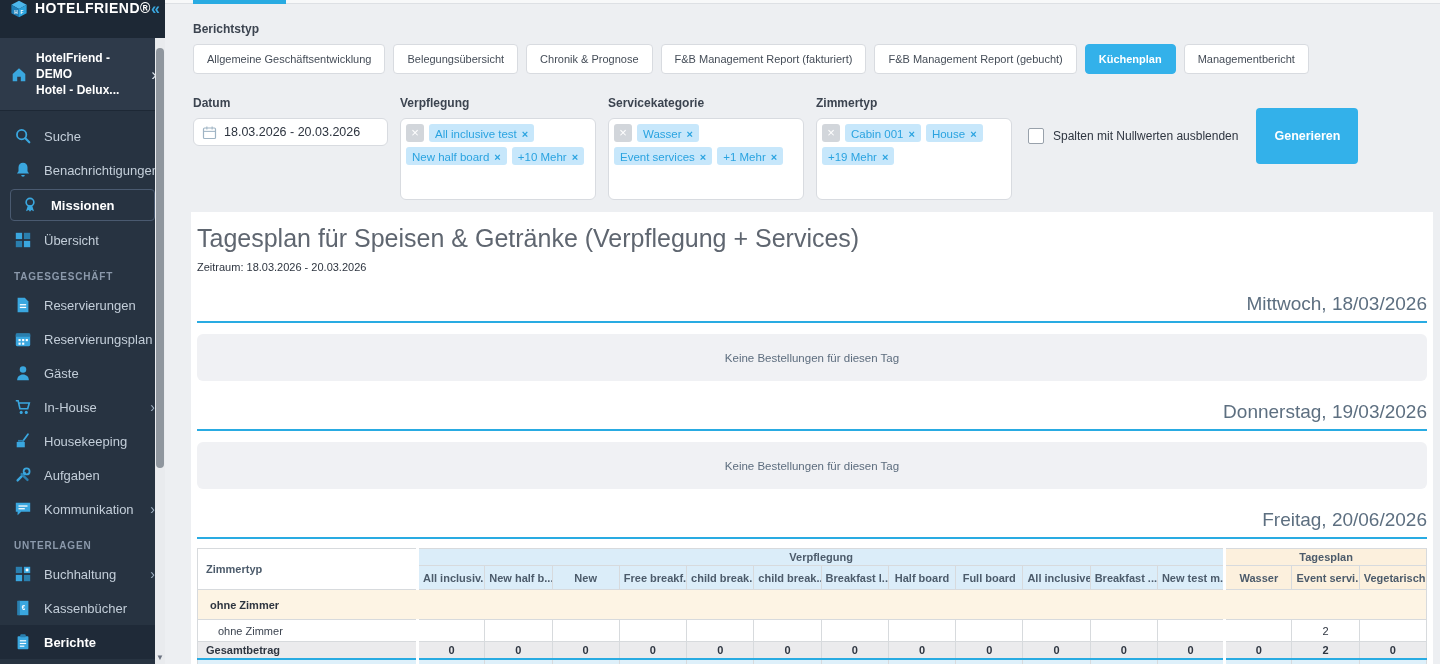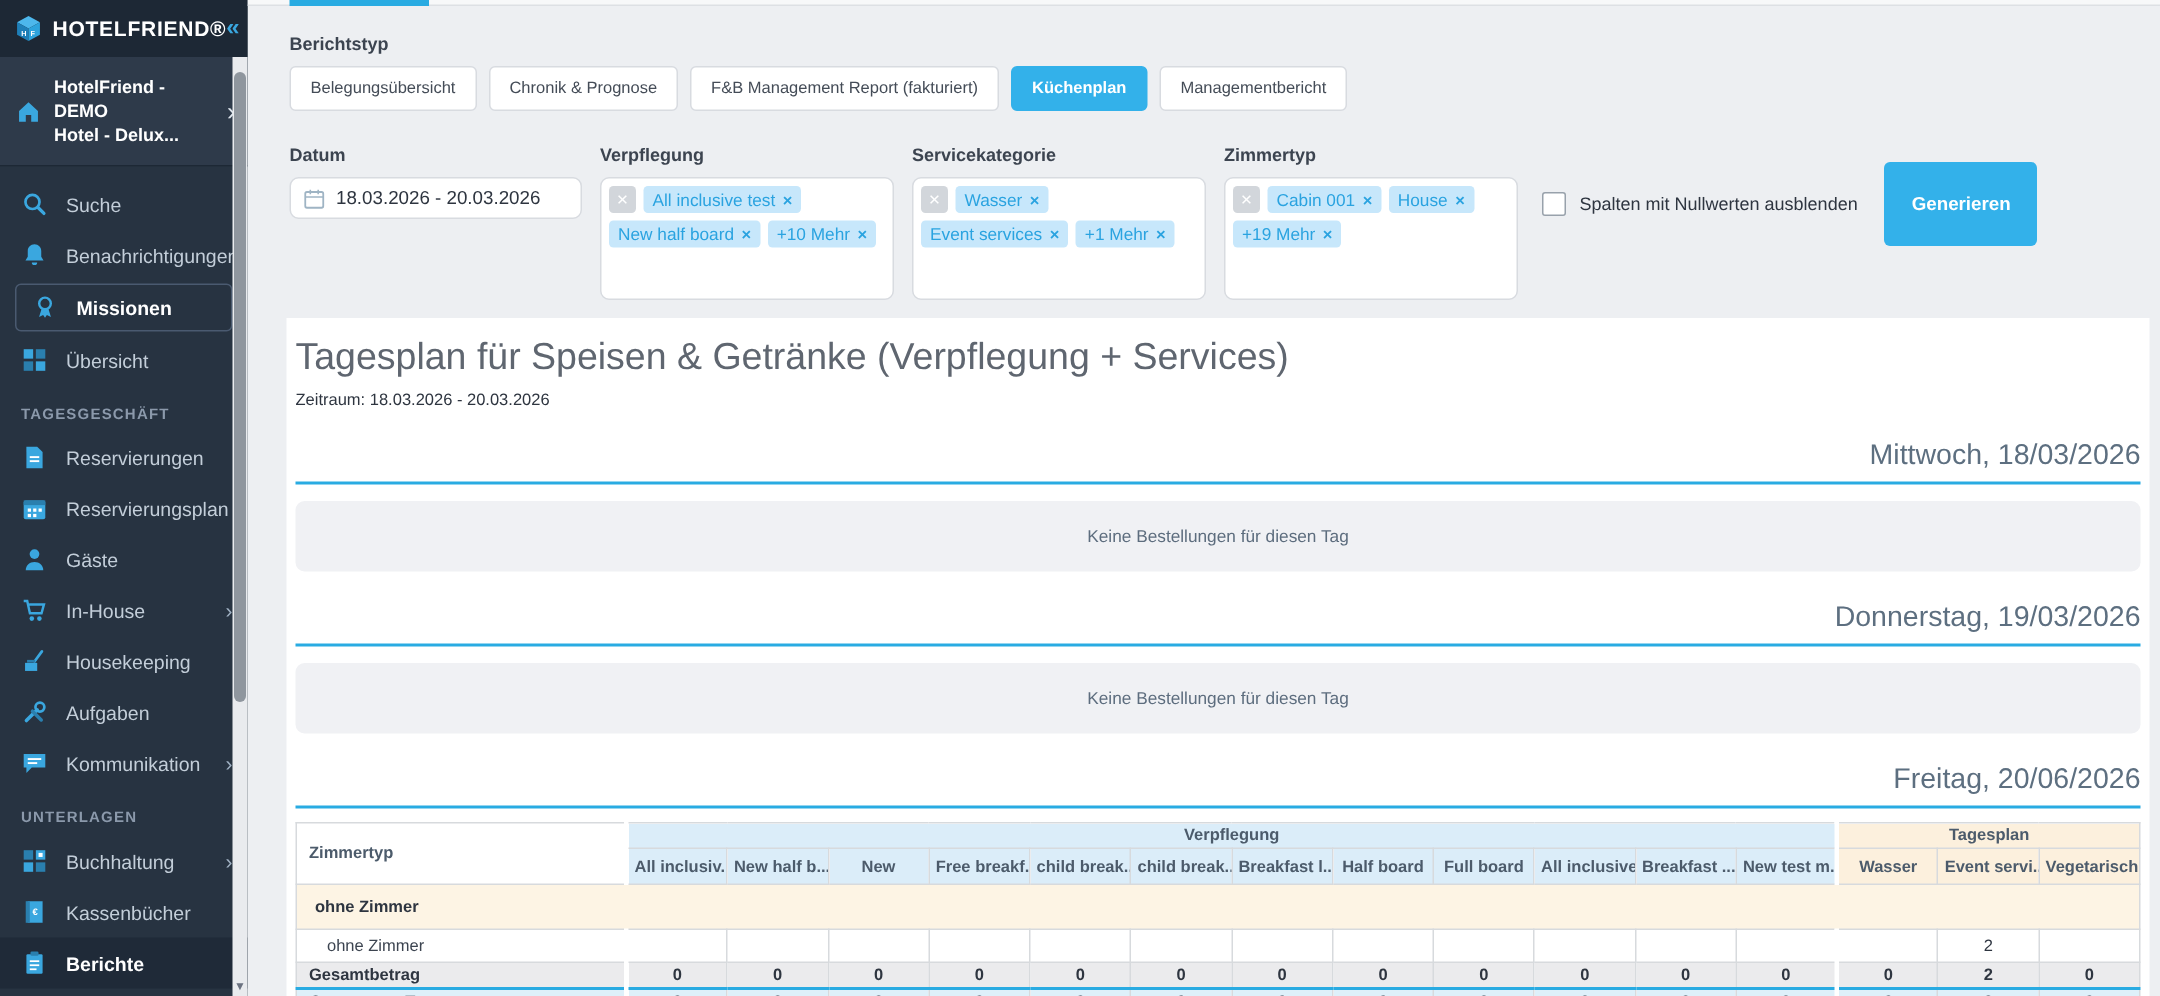--- a/index.html
+++ b/index.html
@@ -1,21 +1,21 @@
 <!DOCTYPE html>
 <html><head>
 <meta charset="utf-8">
 <style>
   * { margin:0; padding:0; box-sizing:border-box; }
   html,body { width:1440px; height:664px; overflow:hidden; font-family:"Liberation Sans", sans-serif; background:#edeff2; }
   .app { display:flex; width:1440px; height:664px; }
 
   
   .sidebar { position:relative; width:165px; height:664px; background:#273341; flex:none; color:#c3ced9; }
-  .logo-bar { height:38px; background:#1d2835; display:flex; align-items:center; padding:0 8px 0 10px; }
+  .logo-bar { height:38px; background:#1d2835; display:flex; padding:0 8px 0 10px; }
   .logo-cube { width:26px; height:26px; flex:none; }
   .logo-text { color:#fff; font-weight:bold; font-size:14px; letter-spacing:.5px; margin-left:7px; flex:1; }
   .collapse { color:#3aa7df; font-size:16px; font-weight:bold; cursor:pointer; }
   .hotel-select { background:#2e3a4a; border-bottom:1px solid #1d2835; display:flex; align-items:center; padding:12px 8px 12px 10px; gap:8px; }
   .hotel-name { color:#fff; font-weight:bold; font-size:12px; line-height:16px; flex:1; }
   .chev { color:#dfe6ee; font-size:17px; line-height:1; }
   .menu { padding-top:8px; }
   .m-item { display:flex; align-items:center; gap:12px; height:34px; padding:0 10px 0 14px; font-size:13px; cursor:pointer; }
   .m-item .m-label { flex:1; }
   .m-item.boxed { border:1px solid #4a5a70; border-radius:4px; margin:2px 10px; height:32px; padding-left:10px; color:#fff; font-weight:bold; }
@@ -275,23 +275,25 @@
   </aside>
 
   <div class="main">
     <div class="tabstrip">
       <div class="tab-ind"></div>
     </div>
 
     <div class="filters">
       <div class="flabel">Berichtstyp</div>
       <div class="btn-row" id="reportTypes">
+          <button class="rt-btn">Allgemeine Geschäftsentwicklung</button>
           <button class="rt-btn">Belegungsübersicht</button>
           <button class="rt-btn">Chronik &amp; Prognose</button>
           <button class="rt-btn">F&amp;B Management Report (fakturiert)</button>
+          <button class="rt-btn">F&amp;B Management Report (gebucht)</button>
           <button class="rt-btn active">Küchenplan</button>
           <button class="rt-btn">Managementbericht</button>
         </div>
 
       <div class="filter-row">
         <div class="fgroup">
           <div class="fg-label">Datum</div>
           <div class="date-input">
             <span class="icon" style="width:15px;height:15px">
                 <svg viewBox="0 0 20 20">

